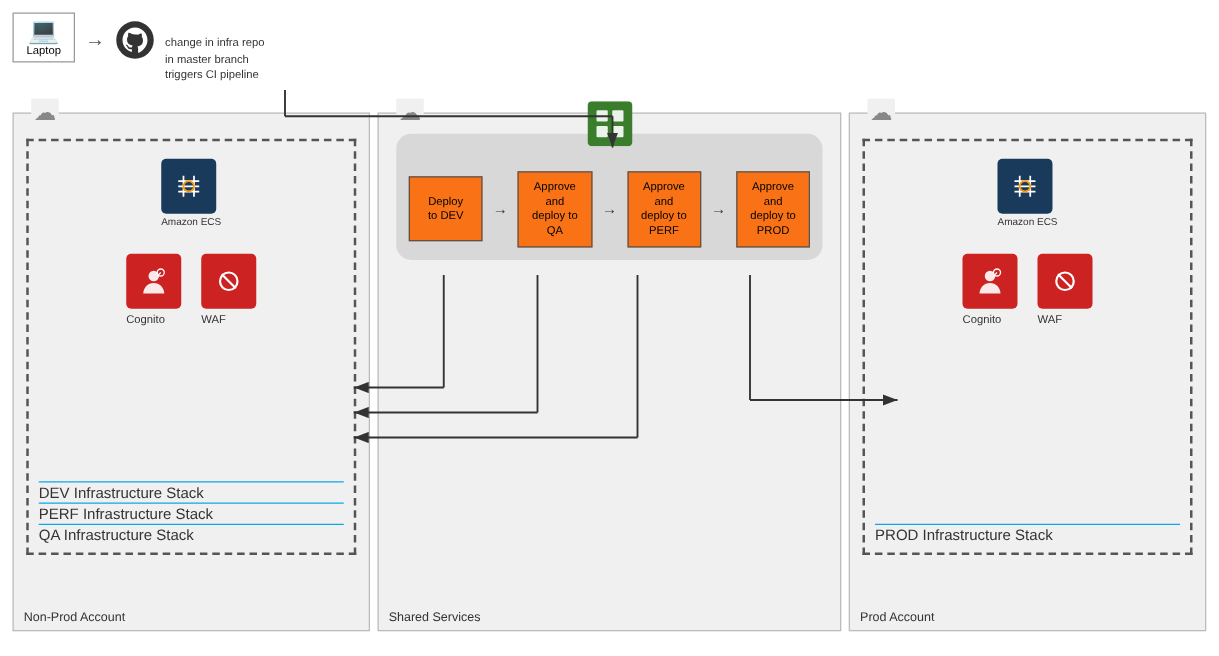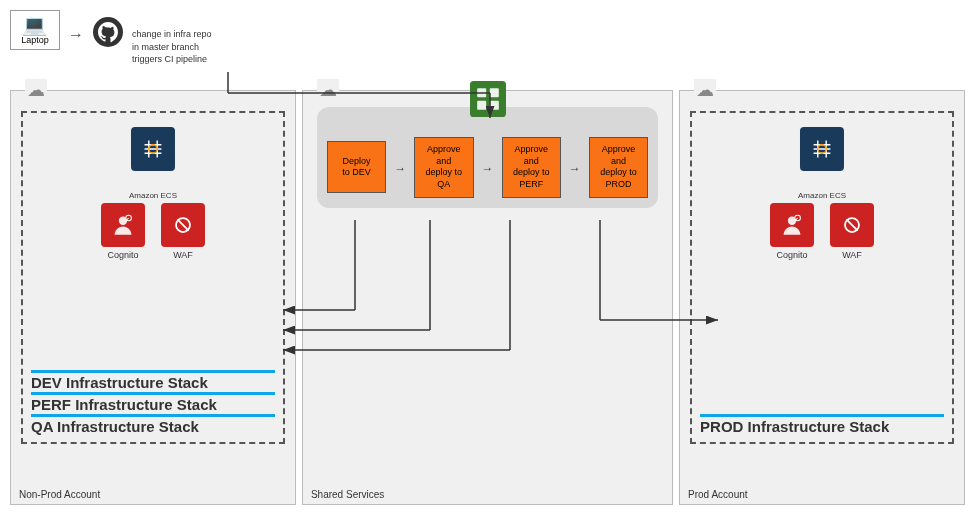--- a/index.html
+++ b/index.html
@@ -108,22 +108,21 @@
       border: 2px dashed #555;
     }
 
     .ecs-icon-group {
       position: absolute;
       top: 14px;
       left: 50%;
       transform: translateX(-50%);
       display: flex;
       flex-direction: column;
-      align-items: center;
-      gap: 20px;
+      gap: 2px;
     }
 
     .ecs-box {
       width: 44px;
       height: 44px;
       background: #1a3a5c;
       border-radius: 4px;
       display: flex;
       align-items: center;
       justify-content: center;
@@ -143,21 +142,20 @@
       left: 50%;
       transform: translateX(-50%);
       display: flex;
       gap: 16px;
       align-items: flex-end;
     }
 
     .service-icon-group {
       display: flex;
       flex-direction: column;
-      align-items: center;
       gap: 3px;
     }
 
     .cognito-icon {
       width: 44px;
       height: 44px;
       background: #cc2222;
       border-radius: 4px;
       display: flex;
       align-items: center;
@@ -186,25 +184,25 @@
 
     
     .stack-labels {
       position: absolute;
       bottom: 6px;
       left: 8px;
       right: 8px;
     }
 
     .stack-label {
-      font-size: 15px;
-      font-weight: bold;
+      font-size: 12px;
+      font-weight: normal;
       color: #333;
       padding: 1px 0;
-      border-top: 3px solid #0ea5e9;
+      border-top: 1px solid #0ea5e9;
     }
 
     
     .pipeline-area {
       position: absolute;
       top: 16px;
       left: 14px;
       right: 14px;
       background: #d8d8d8;
       border-radius: 12px;

